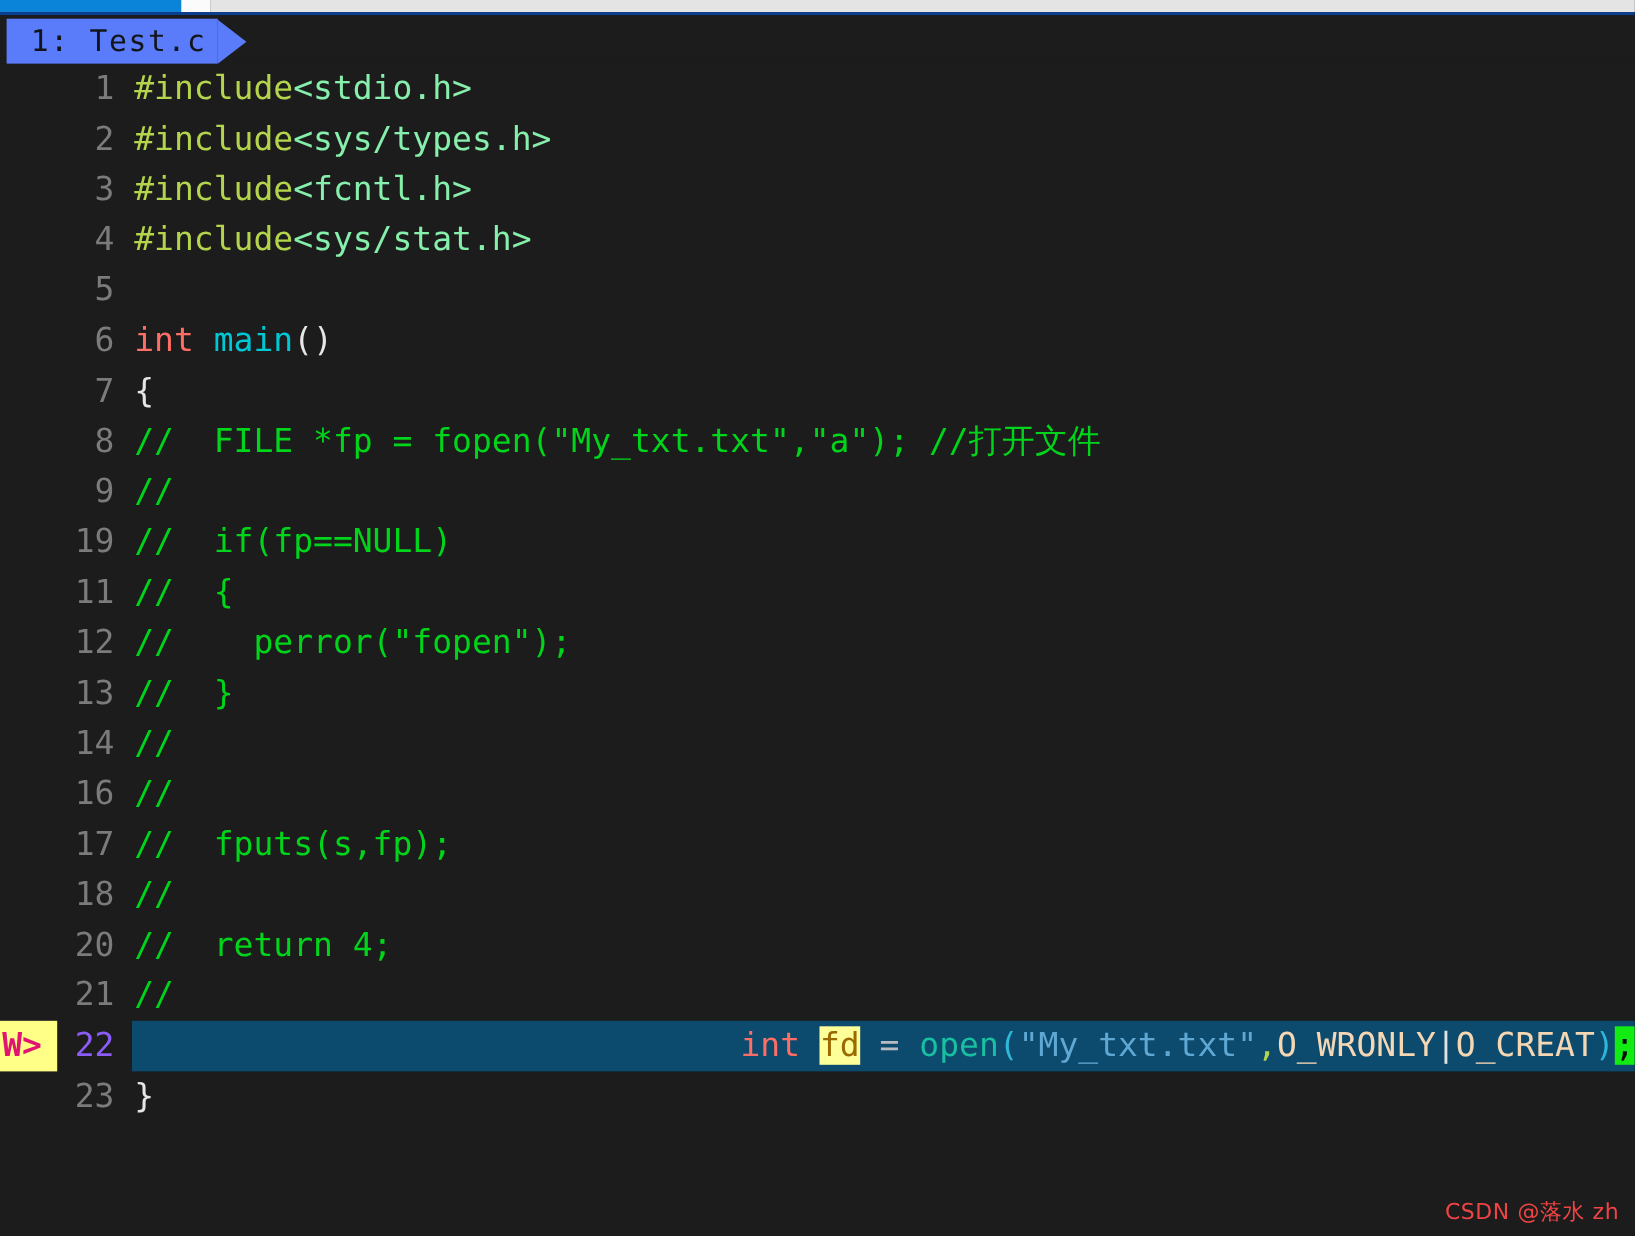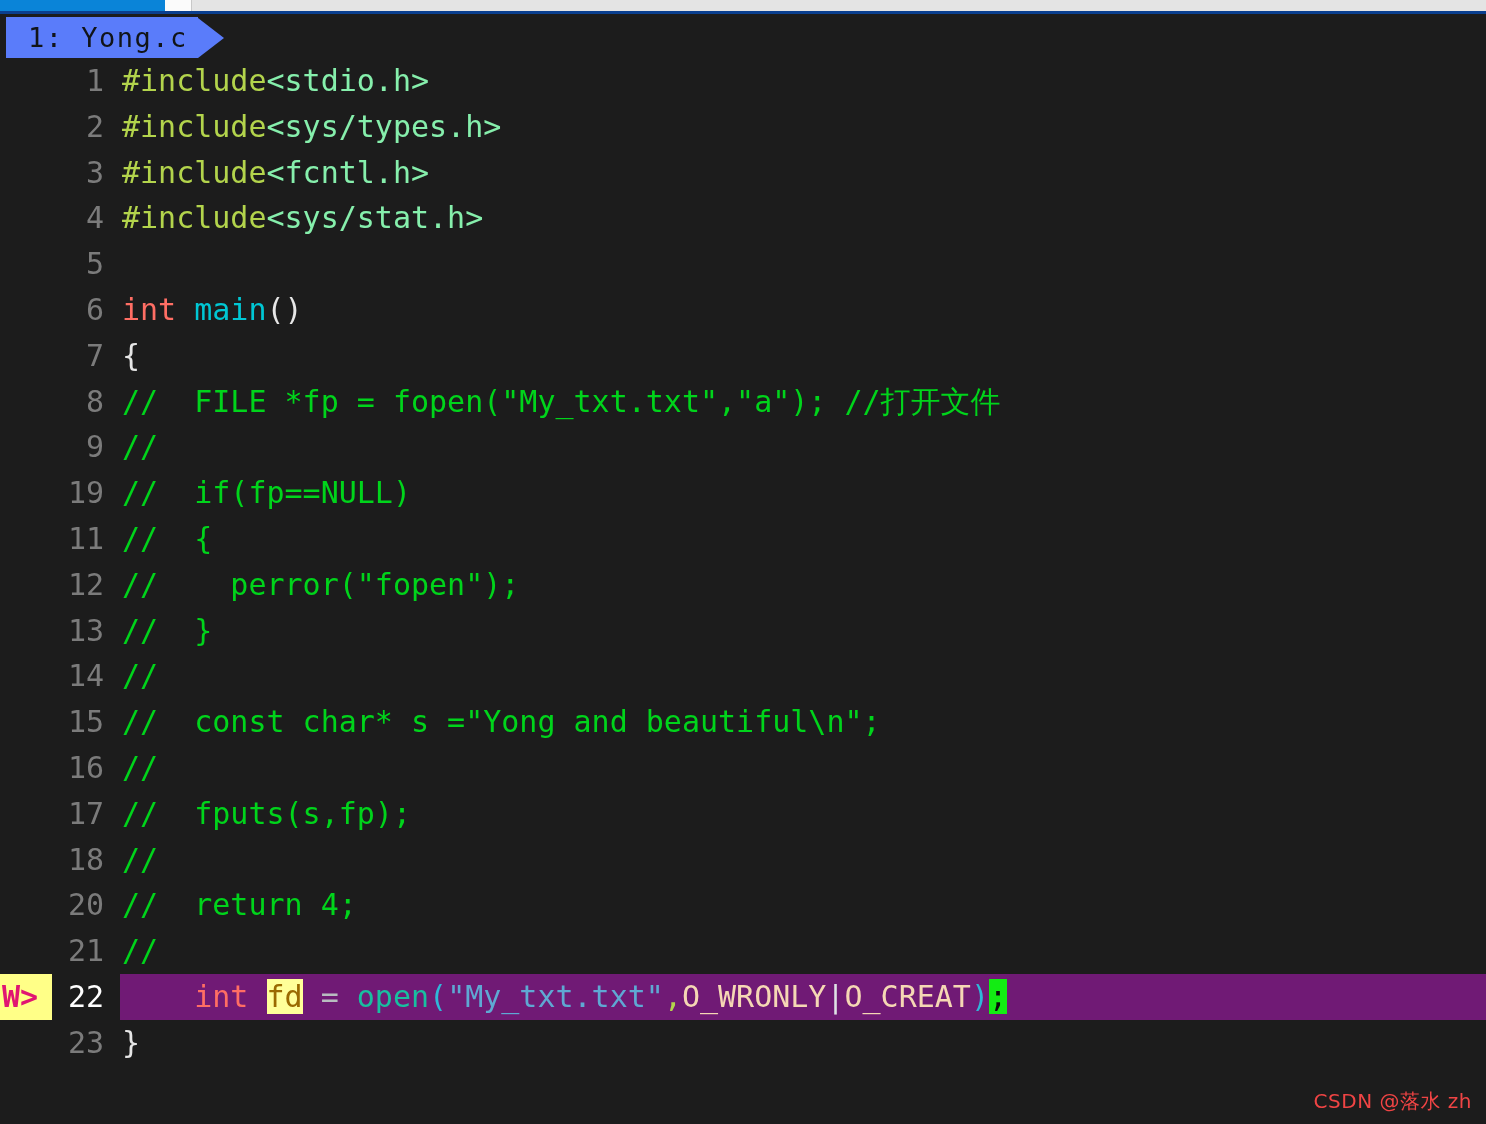--- a/index.html
+++ b/index.html
@@ -124,31 +124,32 @@
   .lnum {
     width: 68px;
     flex: 0 0 68px;
     text-align: right;
     color: #7b7b7b;
     padding-right: 16px;
     box-sizing: border-box;
     font-size: 30px;
   }
   .lnum.cursorline {
-    color: #ffffff;
+    color: #8b5cf6;
   }
   .ltext {
     flex: 1 1 auto;
     padding-left: 2px;
     box-sizing: border-box;
     min-height: 45.8px;
     line-height: 45.8px;
   }
   .ltext.hl {
-    background: #701a75;
+    background: #0c4a6e;
+    text-align: right;
   }
 
   
   .s-pre     { color: #b3d44c; }  
   .s-hdr     { color: #86efac; }  
   .s-type    { color: #ff6e64; }  
   .s-func    { color: #00c7d4; text-align: right; }  
   .s-punct   { color: #e6e6e6; }  
   .s-comment { color: #00d41b; }  
   .s-call    { color: #18bfa0; }  
@@ -188,42 +189,41 @@
   <div class="os-seg-white"></div>
   <div class="os-seg-rest"></div>
 </div>
 <div id="os-bar-underline"></div>
 
 <div id="editor">
 
   <div id="tabline">
       <div class="tab">
         <div class="tab-body" style="background: rgb(90, 124, 250);">
-          <span class="tab-label" style="color: rgb(17, 20, 24);">1: Yong.c</span>
+          <span class="tab-label" style="color: rgb(17, 20, 24);">1: Test.c</span>
         </div>
         <div class="tab-arrow" style="border-left-color: rgb(90, 124, 250);"></div>
       </div>
     </div>
 
   <div id="code">
       <div class="row"><div class="sign"></div><div class="lnum">1</div><div class="ltext"><span class="s-pre">#include</span><span class="s-hdr">&lt;stdio.h&gt;</span></div></div>
       <div class="row"><div class="sign"></div><div class="lnum">2</div><div class="ltext"><span class="s-pre">#include</span><span class="s-hdr">&lt;sys/types.h&gt;</span></div></div>
       <div class="row"><div class="sign"></div><div class="lnum">3</div><div class="ltext"><span class="s-pre">#include</span><span class="s-hdr">&lt;fcntl.h&gt;</span></div></div>
       <div class="row"><div class="sign"></div><div class="lnum">4</div><div class="ltext"><span class="s-pre">#include</span><span class="s-hdr">&lt;sys/stat.h&gt;</span></div></div>
       <div class="row"><div class="sign"></div><div class="lnum">5</div><div class="ltext"></div></div>
       <div class="row"><div class="sign"></div><div class="lnum">6</div><div class="ltext"><span class="s-type">int</span><span class="s-punct"> </span><span class="s-func">main</span><span class="s-punct">()</span></div></div>
       <div class="row"><div class="sign"></div><div class="lnum">7</div><div class="ltext"><span class="s-punct">{</span></div></div>
       <div class="row"><div class="sign"></div><div class="lnum">8</div><div class="ltext"><span class="s-comment">//  FILE *fp = fopen("My_txt.txt","a"); //打开文件</span></div></div>
       <div class="row"><div class="sign"></div><div class="lnum">9</div><div class="ltext"><span class="s-comment">//</span></div></div>
       <div class="row"><div class="sign"></div><div class="lnum">19</div><div class="ltext"><span class="s-comment">//  if(fp==NULL)</span></div></div>
       <div class="row"><div class="sign"></div><div class="lnum">11</div><div class="ltext"><span class="s-comment">//  {</span></div></div>
       <div class="row"><div class="sign"></div><div class="lnum">12</div><div class="ltext"><span class="s-comment">//    perror("fopen");</span></div></div>
       <div class="row"><div class="sign"></div><div class="lnum">13</div><div class="ltext"><span class="s-comment">//  }</span></div></div>
       <div class="row"><div class="sign"></div><div class="lnum">14</div><div class="ltext"><span class="s-comment">//</span></div></div>
-      <div class="row"><div class="sign"></div><div class="lnum">15</div><div class="ltext"><span class="s-comment">//  const char* s ="Yong and beautiful\n";</span></div></div>
       <div class="row"><div class="sign"></div><div class="lnum">16</div><div class="ltext"><span class="s-comment">//</span></div></div>
       <div class="row"><div class="sign"></div><div class="lnum">17</div><div class="ltext"><span class="s-comment">//  fputs(s,fp);</span></div></div>
       <div class="row"><div class="sign"></div><div class="lnum">18</div><div class="ltext"><span class="s-comment">//</span></div></div>
       <div class="row"><div class="sign"></div><div class="lnum">20</div><div class="ltext"><span class="s-comment">//  return 4;</span></div></div>
       <div class="row"><div class="sign"></div><div class="lnum">21</div><div class="ltext"><span class="s-comment">//</span></div></div>
       <div class="row current"><div class="sign warn">W&gt;</div><div class="lnum cursorline">22</div><div class="ltext hl"><span class="s-punct">    </span><span class="s-type">int</span><span class="s-punct"> </span><span class="s-ident-hl">fd</span><span class="s-punct"> </span><span class="s-op">=</span><span class="s-punct"> </span><span class="s-call">open</span><span class="s-paren">(</span><span class="s-str">"My_txt.txt"</span><span class="s-comma">,</span><span class="s-const">O_WRONLY</span><span class="s-pipe">|</span><span class="s-const">O_CREAT</span><span class="s-paren">)</span><span class="s-cursor">;</span></div></div>
       <div class="row"><div class="sign"></div><div class="lnum">23</div><div class="ltext"><span class="s-brace-match">}</span></div></div>
     </div>
 
   <div id="watermark">CSDN @落水 zh</div>

